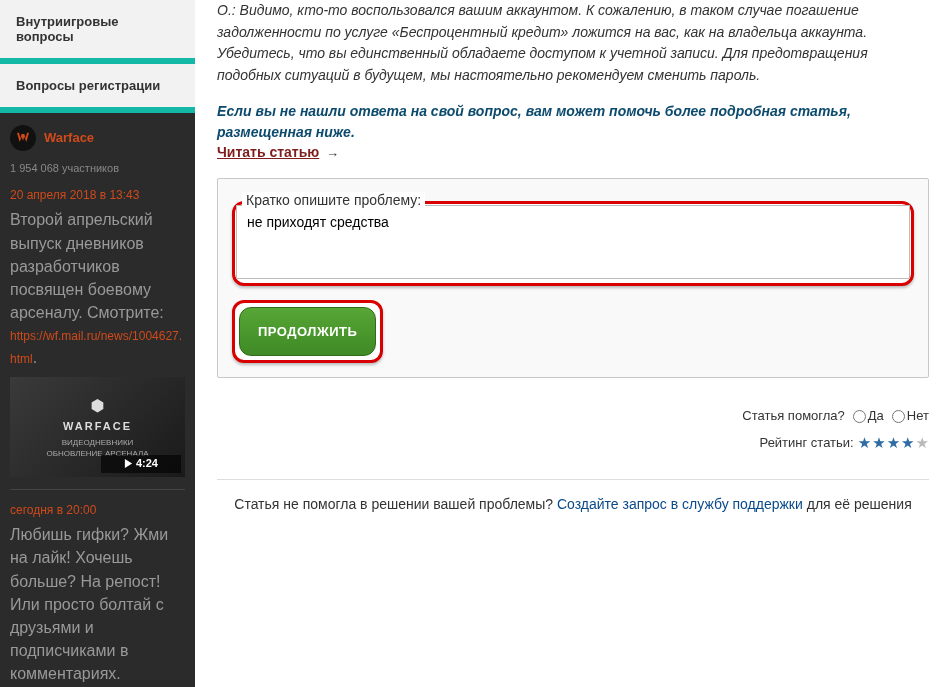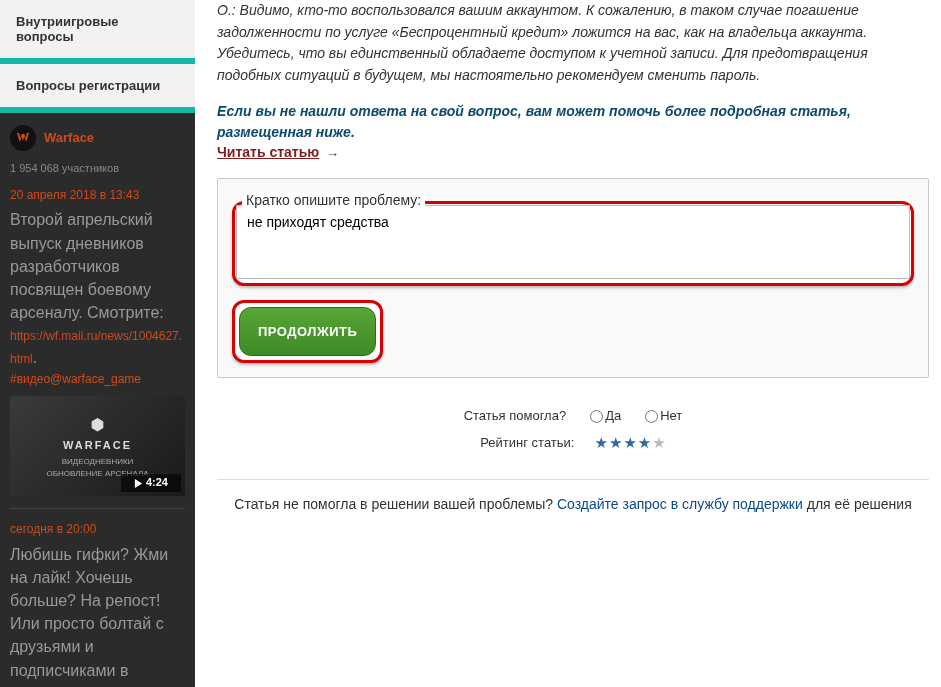--- a/index.html
+++ b/index.html
@@ -13,21 +13,21 @@
   .widget-logo { width: 26px; height: 26px; border-radius: 50%; background: #111; display: flex; align-items: center; justify-content: center; color: #d04a1a; font-weight: bold; font-size: 14px; }
   .widget-title { color: #d04a1a; font-weight: bold; font-size: 13px; }
   .widget-sub { color: #888; font-size: 11px; margin-bottom: 10px; }
   .post-date { color: #d04a1a; font-size: 12px; margin-bottom: 4px; }
   .post-text { color: #999; font-size: 16px; margin-bottom: 4px; }
   .post-link { color: #d04a1a; font-size: 12px; word-break: break-all; }
   .post-hash { color: #d04a1a; font-size: 12px; margin-top: 2px; }
   .video-thumb { position: relative; width: 100%; height: 100px; background: linear-gradient(135deg,#3a3a3a,#1a1a1a); margin-top: 8px; display: flex; flex-direction: column; align-items: center; justify-content: center; color: #ccc; font-size: 10px; text-align: center; }
   .video-thumb .brand { font-weight: bold; letter-spacing: 2px; font-size: 11px; color: #ddd; margin-bottom: 2px;}
   .video-thumb .sub1 { font-size: 8px; color: #aaa; }
-  .video-dur { position: absolute; bottom: 4px; right: 4px; background: rgba(0,0,0,0.6); color: #fff; font-size: 11px; font-weight: bold; padding: 1px 13px; display: flex; align-items: center; gap: 3px;}
+  .video-dur { position: absolute; bottom: 4px; right: 4px; background: rgba(0,0,0,0.6); color: #fff; font-size: 11px; font-weight: bold; padding: 1px 23px; display: flex; align-items: center; gap: 3px;}
   .video-dur svg { width: 9px; height: 9px; fill: #fff; }
   .divider { border-top: 1px solid #444; margin: 12px 0; }
   .gif-thumb { position: relative; width: 100%; height: 100px; background: linear-gradient(120deg,#4a2f2f,#2a3a4a,#3a2a2a); margin-top: 8px; display:flex; align-items:center; justify-content:center; }
   .gif-badge { position: absolute; bottom: 4px; left: 4px; background: rgba(0,0,0,0.7); color: #fff; font-size: 10px; font-weight: bold; padding: 1px 5px; }
   .play-btn { width: 34px; height: 34px; border-radius: 50%; background: #fff; display:flex; align-items:center; justify-content:center; }
   .play-btn svg { width: 14px; height: 14px; fill: #333; margin-left: 2px; }
   .main { flex: 1; padding: 0 12px 20px 22px; }
   .q { font-weight: bold; font-size: 14px; color: #222; margin-bottom: 14px; margin-top: 4px; }
   .a { font-size: 14px; color: #333; line-height: 1.55; margin-bottom: 14px; font-style: italic; }
   .hint { font-style: italic; font-weight: bold; font-size: 14px; color: #0c4a6e; line-height: 1.55; }
@@ -35,21 +35,21 @@
   .arrow { color: #333; font-weight: normal; text-decoration: none; margin-left: 3px; }
   .form-box { border: 1px solid #c8c8c8; border-radius: 2px; padding: 0; margin-top: 18px; background: #f9f9f9;}
   .form-inner { padding: 12px 14px 14px 14px; }
   .fieldset-wrap { position: relative; }
   .legend { position: absolute; top: -9px; left: 10px; background: #fff; padding: 0 4px; font-size: 14px; color: #333; }
   .problem-frame { border: 3px solid #d80000; border-radius: 12px; padding: 1px; box-shadow: 0 2px 3px rgba(0,0,0,0.25); margin-top: 10px; background:#fff;}
   .problem-text { width: 100%; height: 74px; border: 1px solid #bbb; padding: 8px 10px; font-size: 14px; font-family: inherit; resize: none; outline: none; }
   .btn-frame { display: inline-block; border: 3px solid #d80000; border-radius: 12px; padding: 4px 4px; margin-top: 14px; box-shadow: 0 2px 3px rgba(0,0,0,0.25); background:#fff;}
   .continue-btn { background: linear-gradient(#57a636,#3f8a25); color: #fff; border: 1px solid #2f6b19; padding: 16px 18px; font-size: 13px; font-weight: bold; letter-spacing: 0.5px; cursor: pointer; border-radius: 12px; }
   .feedback { margin-top: 26px; text-align: right; font-size: 13px; color: #333; line-height: 1.9;}
-  .feedback .row { display: flex; justify-content: center; align-items: center; gap: 20px; }
+  .feedback .row { display: flex; justify-content: flex-end; align-items: center; gap: 4px; }
   .radio-lbl { display: inline-flex; align-items: center; gap: 2px; margin-left: 4px;}
   .stars { color: #2e6da4; display: inline-flex; gap: 1px; }
   .star { font-size: 15px; }
   .star.empty { color: #bbb; }
   .hr { border: none; border-top: 1px solid #ddd; margin: 22px 0 14px 0; }
   .footer-help { text-align: center; font-size: 14px; color: #333; line-height: 1.5;}
   .footer-help a { color: #0a4a8a; text-decoration: none; cursor: pointer; }
   .wf-logo-svg { width:16px; height:16px; }
 </style>
 </head>
@@ -69,21 +69,20 @@
             </svg>
         </div>
         <div class="widget-title">Warface</div>
       </div>
       <div class="widget-sub">1 954 068 участников</div>
 
       <div>
         <div class="post-date">20 апреля 2018 в 13:43</div>
         <div class="post-text">Второй апрельский выпуск дневников разработчиков посвящен боевому арсеналу. Смотрите:</div>
         <span class="post-link">https://wf.mail.ru/news/1004627.html</span><span class="post-text">.</span>
-        <div class="post-hash">#видео@warface_game</div>
         <div class="video-thumb">
           <div style="font-size:16px; color:#ddd; margin-bottom:2px;">⬢</div>
           <div class="brand">WARFACE</div>
           <div class="sub1">ВИДЕОДНЕВНИКИ</div>
           <div class="sub1">ОБНОВЛЕНИЕ АРСЕНАЛА</div>
           <div class="video-dur">
             <svg viewBox="0 0 10 10">
                 <path d="M1 0l8 5-8 5z"></path>
               </svg>
             <span>4:24</span>

